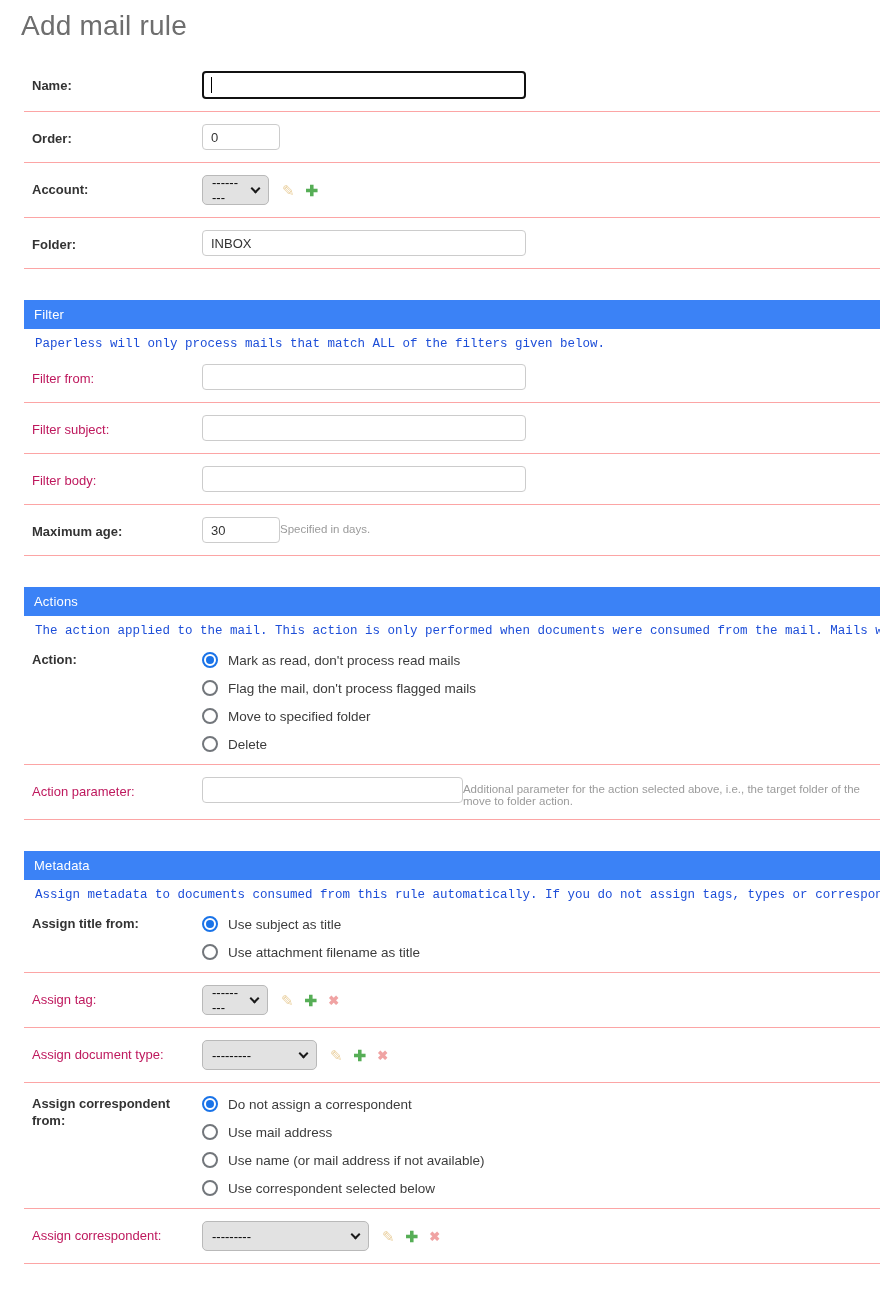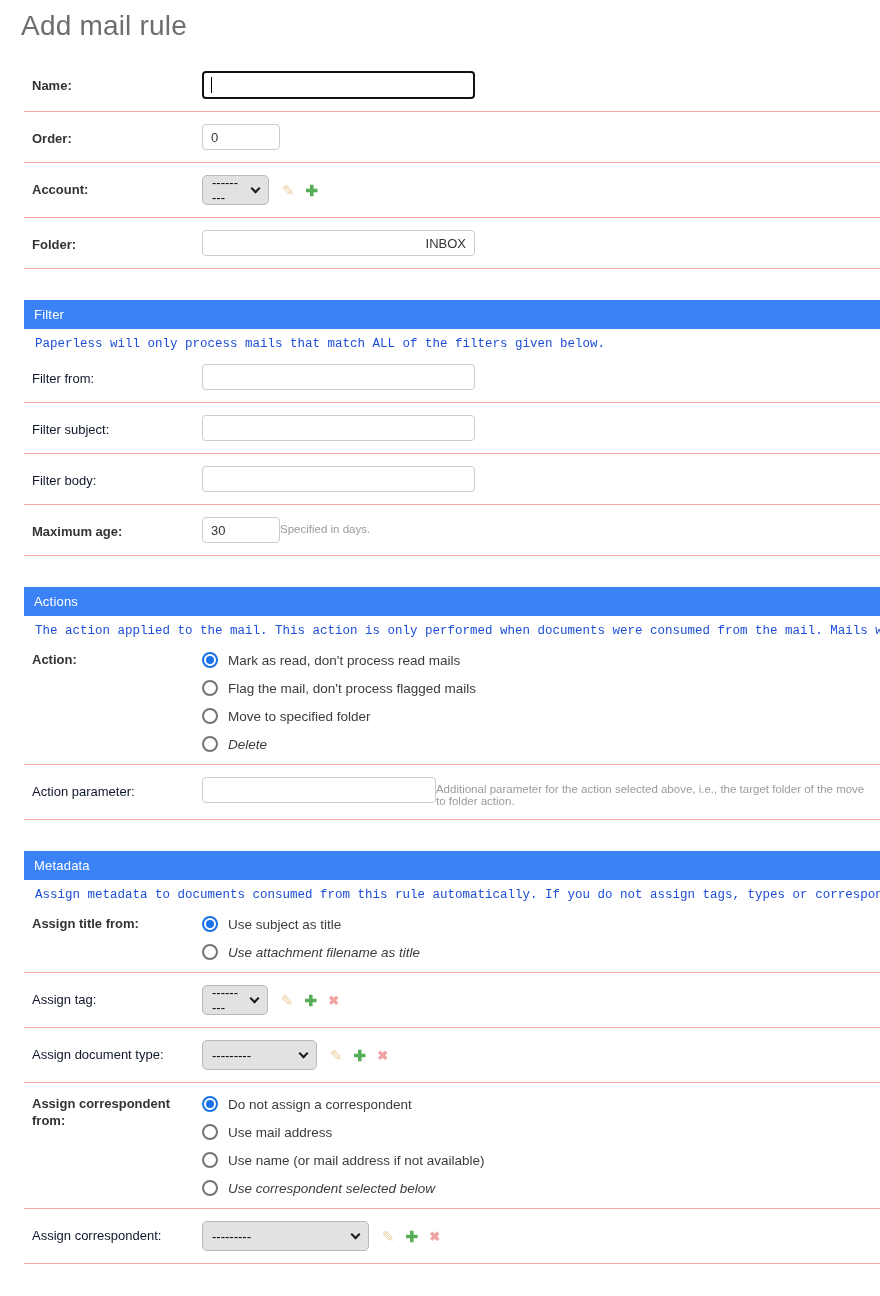--- a/index.html
+++ b/index.html
@@ -25,33 +25,33 @@
     font-family: Liberation Mono, monospace;
   }
   .section-help.clip { white-space: nowrap; overflow: hidden; }
   .form-row {
     display: flex; align-items: flex-start;
     padding: 12px 12px 12px 8px;
     border-bottom: 1px solid #fca5a5;
   }
   .lbl {
     width: 160px; flex-shrink: 0;
-    font-size: 13px; color: #0f172a; line-height: 17px;
+    font-size: 13px; color: #be185d; line-height: 17px;
     padding-top: 6px; margin-right: 10px;
   }
   .lbl.req { font-weight: bold; color: #333; }
   .form-row.radios .lbl { padding-top: 0; }
   .field { position: relative; display: flex; align-items: center; }
   .field.col { align-items: flex-start; }
   input.txt {
     height: 26px; border: 1px solid #ccc; border-radius: 4px;
     padding: 4px 8px; background: #fff; color: #333;
     font: 13px "Liberation Sans", sans-serif; outline: none;
   }
-  input.txt.wide { width: 273px; text-align: right; }
+  input.txt.wide { width: 324px; }
   input.txt.num  { width: 78px; }
   input.txt.focused { border: 2px solid #111; height: 28px; }
   .caret { position: absolute; left: 9px; top: 6px; width: 1px; height: 16px; background: #000; }
   .field-help { font-size: 11.5px; color: #9b9b9b; margin-top: 6px; }
   .select {
     display: inline-flex; align-items: center; justify-content: space-between;
     height: 30px; padding: 0 9px;
     background: #e2e2e2; border: 1px solid #b9b9b9; border-radius: 5px;
     font-size: 13px; color: #000; cursor: default; flex-shrink: 0;
   }
@@ -64,21 +64,21 @@
   .w-tag     { width: 66px; }
   .w-doctype { width: 115px; }
   .w-corr    { width: 167px; }
   .icons { display: flex; align-items: center; margin-left: 13px; gap: 11px; }
   .icon { font-size: 15px; line-height: 1; cursor: pointer; }
   .icon.pencil { color: #d8a84e; opacity: .55; }
   .icon.plus   { color: #56ae56; font-weight: bold; }
   .icon.xdel   { color: #f0a3a3; font-weight: bold; font-size: 13px; }
   .radio-list { display: flex; flex-direction: column; padding-top: 1px; }
   .radio-item { display: flex; align-items: flex-end; margin-bottom: 12px; cursor: default; }
-  .radio-item:last-child { margin-bottom: 0; font-style: italic; }
+  .radio-item:last-child { margin-bottom: 0; }
   .radio {
     width: 16px; height: 16px; border-radius: 50%;
     border: 2px solid #72767b; margin-right: 10px;
     position: relative; flex-shrink: 0; background: #fff;
   }
   .radio.on { border-color: #1a73e8; }
   .radio.on::after {
     content: ""; position: absolute; left: 2px; top: 2px;
     width: 8px; height: 8px; border-radius: 50%; background: #1a73e8;
   }

